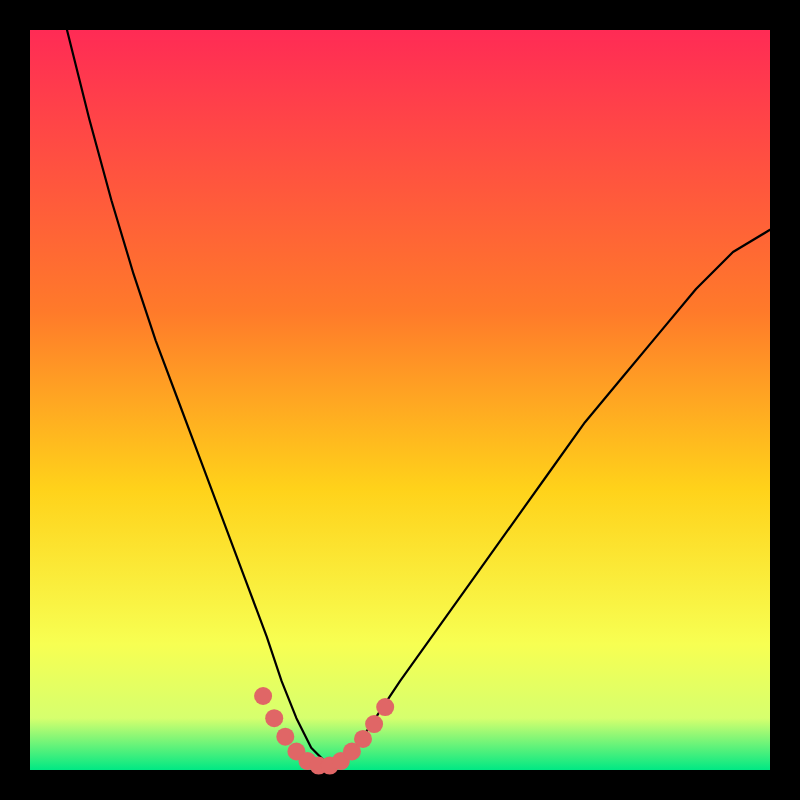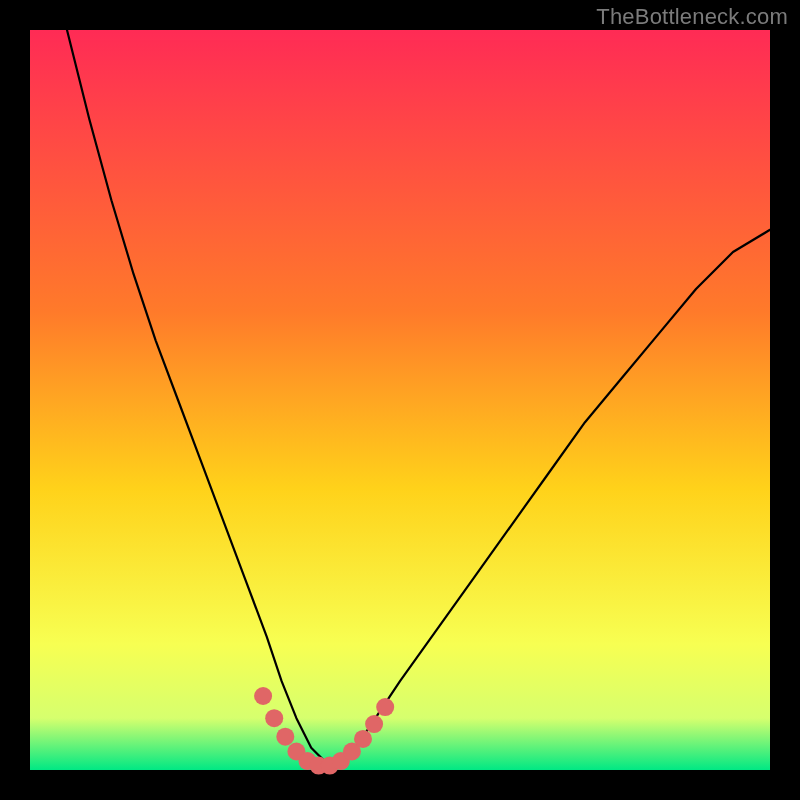--- a/index.html
+++ b/index.html
@@ -30,21 +30,20 @@
     position: absolute;
     top: 0;
     left: 0;
   }
 </style>
 </head>
 <body>
 
 <div class="outer">
 
-  <div class="attribution">TheBottleneck.com</div>
 
   <svg id="chart-svg" width="800" height="800" viewBox="0 0 800 800">
     <defs>
       <linearGradient id="bg-grad" x1="0" y1="0" x2="0" y2="1">
         <stop id="g0" offset="0%" stop-color="#ff2b55"></stop>
         <stop id="g1" offset="38%" stop-color="#ff7a2a"></stop>
         <stop id="g2" offset="62%" stop-color="#ffd21a"></stop>
         <stop id="g3" offset="83%" stop-color="#f7ff52"></stop>
         <stop id="g4" offset="93%" stop-color="#d6ff6e"></stop>
         <stop id="g5" offset="100%" stop-color="#00e884"></stop>

